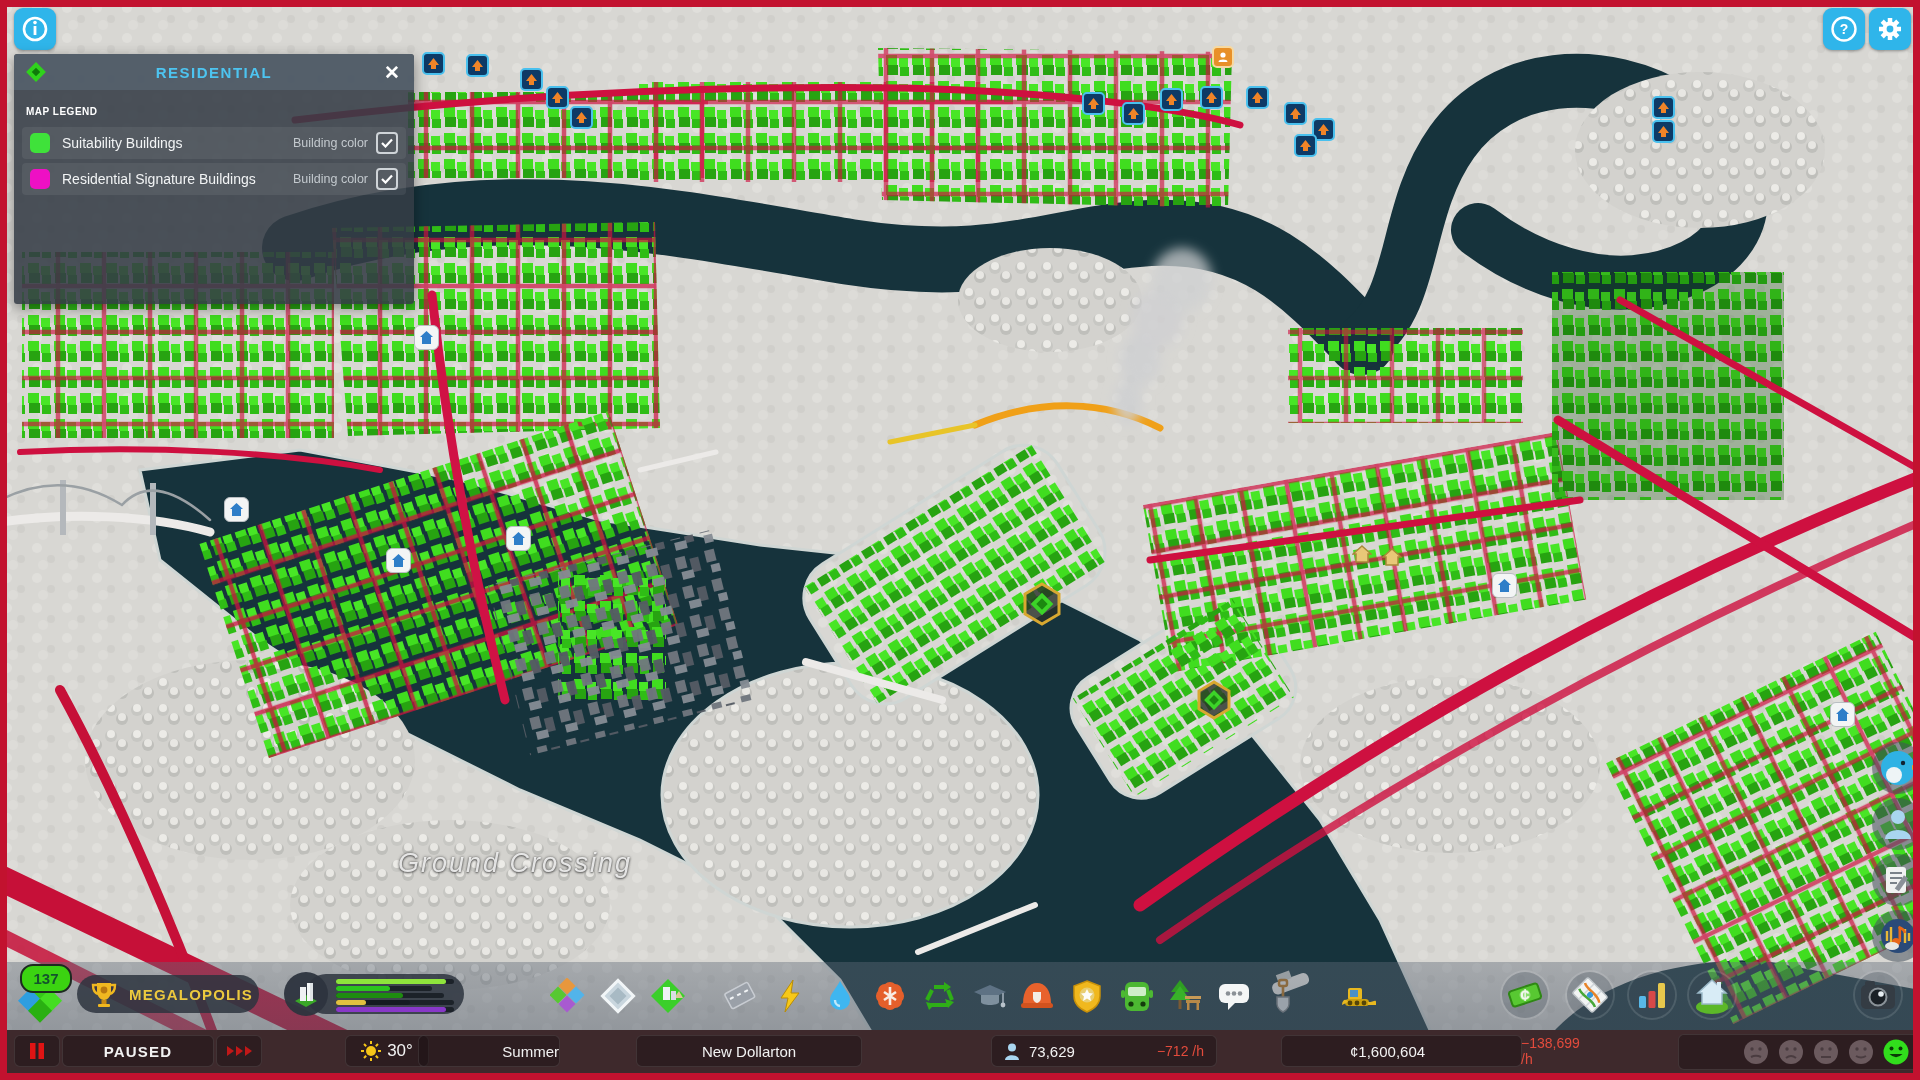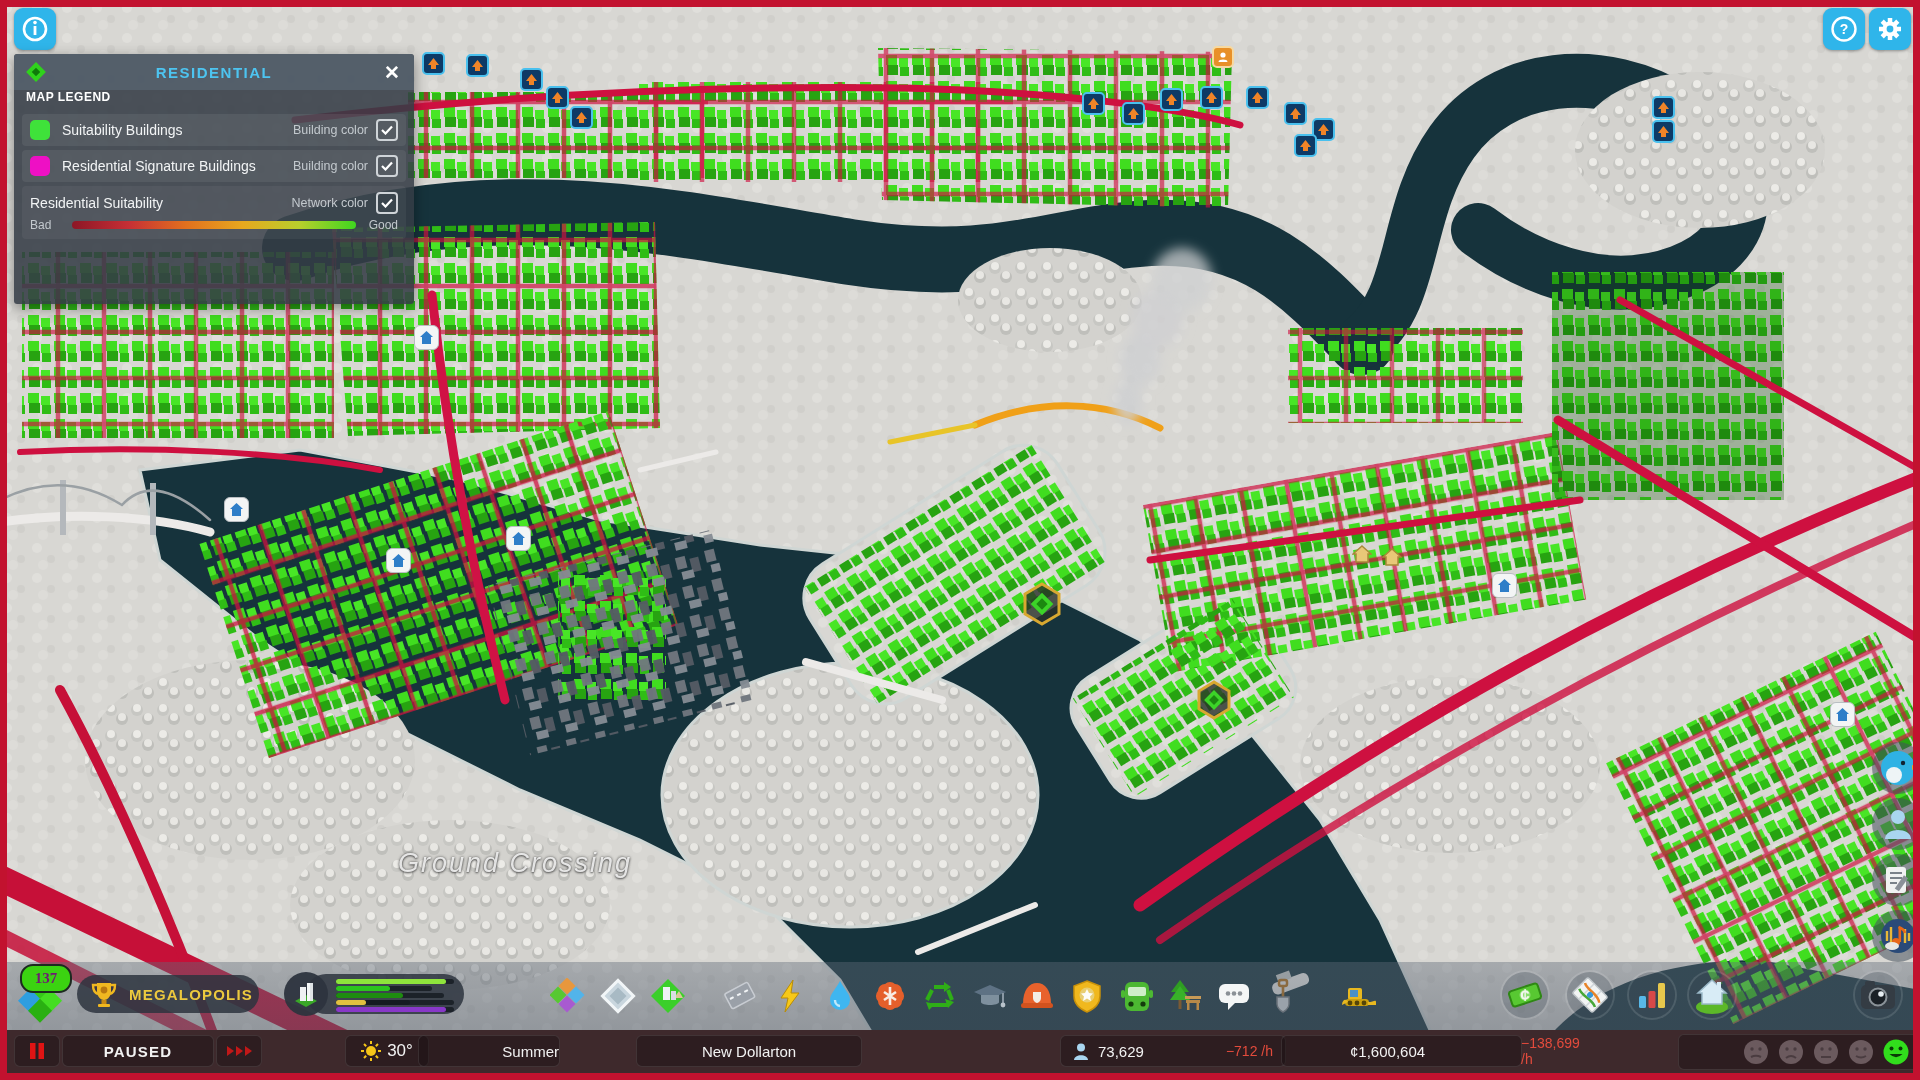--- a/index.html
+++ b/index.html
@@ -11,21 +11,21 @@
   
   .sq-btn{position:absolute;width:42px;height:42px;border-radius:9px;background:#2fb5ea;
     display:flex;align-items:center;justify-content:center;z-index:20;box-shadow:0 1px 3px rgba(0,0,0,.35);}
   
   #panel{position:absolute;left:14px;top:54px;width:400px;height:250px;z-index:30;
     background:rgba(52,60,70,.88);border-radius:3px;box-shadow:0 4px 14px rgba(0,0,0,.4);color:#fff;}
   #panel-header{height:36px;background:rgba(86,97,109,.85);border-radius:4px 4px 0 0;
     display:flex;align-items:center;padding:0 10px;}
   #panel-title{flex:1;text-align:center;color:#4dc4f0;font-size:15px;font-weight:bold;letter-spacing:1.5px;}
   #panel-close{color:#fff;font-size:19px;font-weight:bold;cursor:pointer;width:24px;text-align:center;}
-  .section-label{padding:0 12px 6px;font-size:12px;font-weight:bold;letter-spacing:.5px;}
+  .section-label{padding:16px 12px 6px;font-size:10px;font-weight:bold;letter-spacing:.5px;}
   .legend-row{margin:4px 8px;background:rgba(255,255,255,.07);border-radius:4px;
     display:flex;align-items:center;height:32px;padding:0 8px;}
   .legend-block{margin:4px 8px;background:rgba(255,255,255,.05);border-radius:4px;padding:5px 8px 7px;}
   .swatch{width:20px;height:20px;border-radius:5px;margin-right:12px;flex:none;}
   .row-label{flex:1;font-size:14px;color:#f2f4f5;}
   .mode-label{font-size:12.5px;color:#c3c9ce;margin-right:8px;}
   .checkbox{width:18px;height:18px;border:2px solid #cfd4d8;border-radius:4px;flex:none;
     display:flex;align-items:center;justify-content:center;}
   .checkbox svg{display:block;}
   .block-top{display:flex;align-items:center;height:24px;}
@@ -52,22 +52,22 @@
   .float-btn{position:absolute;left:1872px;width:52px;height:52px;border-radius:50%;
     background:rgba(70,80,92,.55);display:flex;align-items:center;justify-content:center;z-index:20;}
   
   #toolbar{position:absolute;left:0;top:962px;width:1920px;height:68px;
     background:linear-gradient(rgba(96,106,120,.42),rgba(82,92,106,.52));z-index:40;}
   .tool{position:absolute;top:14px;width:40px;height:40px;display:flex;align-items:center;
     justify-content:center;cursor:pointer;}
   .ring{border-radius:50%;box-shadow:0 0 0 2px rgba(255,255,255,.12);background:rgba(60,70,82,.25);}
   #milestone{position:absolute;left:8px;top:0px;width:62px;height:66px;z-index:42;}
   #milestone-badge{position:absolute;left:12px;top:2px;min-width:40px;height:25px;background:#3bd311;
-    border:2px solid #1d2a20;border-radius:13px;color:#701a75;font-weight:bold;font-size:15px;
-    display:flex;align-items:center;justify-content:center;z-index:2;padding:0 4px;font-family:Liberation Serif, serif;}
+    border:2px solid #1d2a20;border-radius:13px;color:#14532d;font-weight:bold;font-size:15px;
+    display:flex;align-items:center;justify-content:center;z-index:2;padding:0 4px;}
   #city-title-pill{position:absolute;left:77px;top:13px;width:182px;height:38px;border-radius:19px;
     background:rgba(45,52,62,.85);display:flex;align-items:center;z-index:41;}
   #city-title{color:#ecc93e;font-weight:bold;font-size:15px;letter-spacing:1.2px;margin-left:10px;}
   #demand{position:absolute;left:284px;top:10px;width:180px;height:44px;z-index:41;}
   #demand-pill{position:absolute;left:22px;top:2px;width:158px;height:40px;border-radius:20px;
     background:rgba(45,52,62,.85);}
   #demand-circle{position:absolute;left:0;top:0;width:44px;height:44px;border-radius:50%;
     background:rgba(45,52,62,.95);display:flex;align-items:center;justify-content:center;z-index:2;}
   .dtrack{position:absolute;left:52px;height:5px;border-radius:3px;background:rgba(20,26,32,.8);width:118px;}
   .dbar{height:5px;border-radius:3px;}
@@ -431,36 +431,20 @@
       <div class="swatch" style="background:#ee10c4;"></div>
       <div class="row-label">Residential Signature Buildings</div>
       <div class="mode-label">Building color</div>
       <div class="checkbox">
           <svg width="12" height="10">
             <polyline points="1,5 4.5,8.5 11,1.5" fill="none" stroke="#fff" stroke-width="2.2"></polyline>
           </svg>
         </div>
     </div>
 
-    <div class="legend-block">
-      <div class="block-top">
-        <div class="row-label">Residential Suitability</div>
-        <div class="mode-label">Network color</div>
-        <div class="checkbox">
-            <svg width="12" height="10">
-              <polyline points="1,5 4.5,8.5 11,1.5" fill="none" stroke="#fff" stroke-width="2.2"></polyline>
-            </svg>
-          </div>
-      </div>
-      <div class="scale-line">
-        <div class="scale-label">Bad</div>
-        <div class="gradbar" id="grad-suit"></div>
-        <div class="scale-label right">Good</div>
-      </div>
-    </div>
 
   </div>
 
   <div class="float-btn" style="top:742px;">
     <svg width="38" height="38">
         <circle cx="19" cy="19" r="17" fill="#2fb2e4"></circle>
         <circle cx="15" cy="26" r="8" fill="#eef4f6"></circle>
         <circle cx="24" cy="14" r="2.2" fill="#123"></circle>
         <polygon points="33,16 39,18 33,21" fill="#e8a030"></polygon>
         <path d="M8 10 Q12 4 16 10 M14 9 Q18 3 22 9" stroke="#2fb2e4" stroke-width="3" fill="none"></path>
@@ -751,21 +735,21 @@
       <span style="font-size:17px;">30°</span>
     </div>
     <div class="seg" style="left:418px;width:140px;justify-content:flex-end;">
       <span>Summer</span>
     </div>
 
     <div class="seg" style="left:636px;width:224px;align-items:center;">
       <span>New Dollarton</span>
     </div>
 
-    <div class="seg" style="left:1060px;width:200px;padding:0 12px;justify-content:flex-start;">
+    <div class="seg" style="left:991px;width:200px;padding:0 12px;justify-content:flex-start;">
       <svg width="16" height="17" style="margin-right:9px;">
           <circle cx="8" cy="4.5" r="4" fill="#a9d6f0"></circle>
           <path d="M1 17 C1 10.5 15 10.5 15 17 Z" fill="#a9d6f0"></path>
         </svg>
       <span>73,629</span>
       <span class="grow"></span>
       <span class="rate">−712 /h</span>
     </div>
 
     <div class="seg" style="left:1281px;width:215px;padding:0 12px;justify-content:flex-start;gap:48px;">

